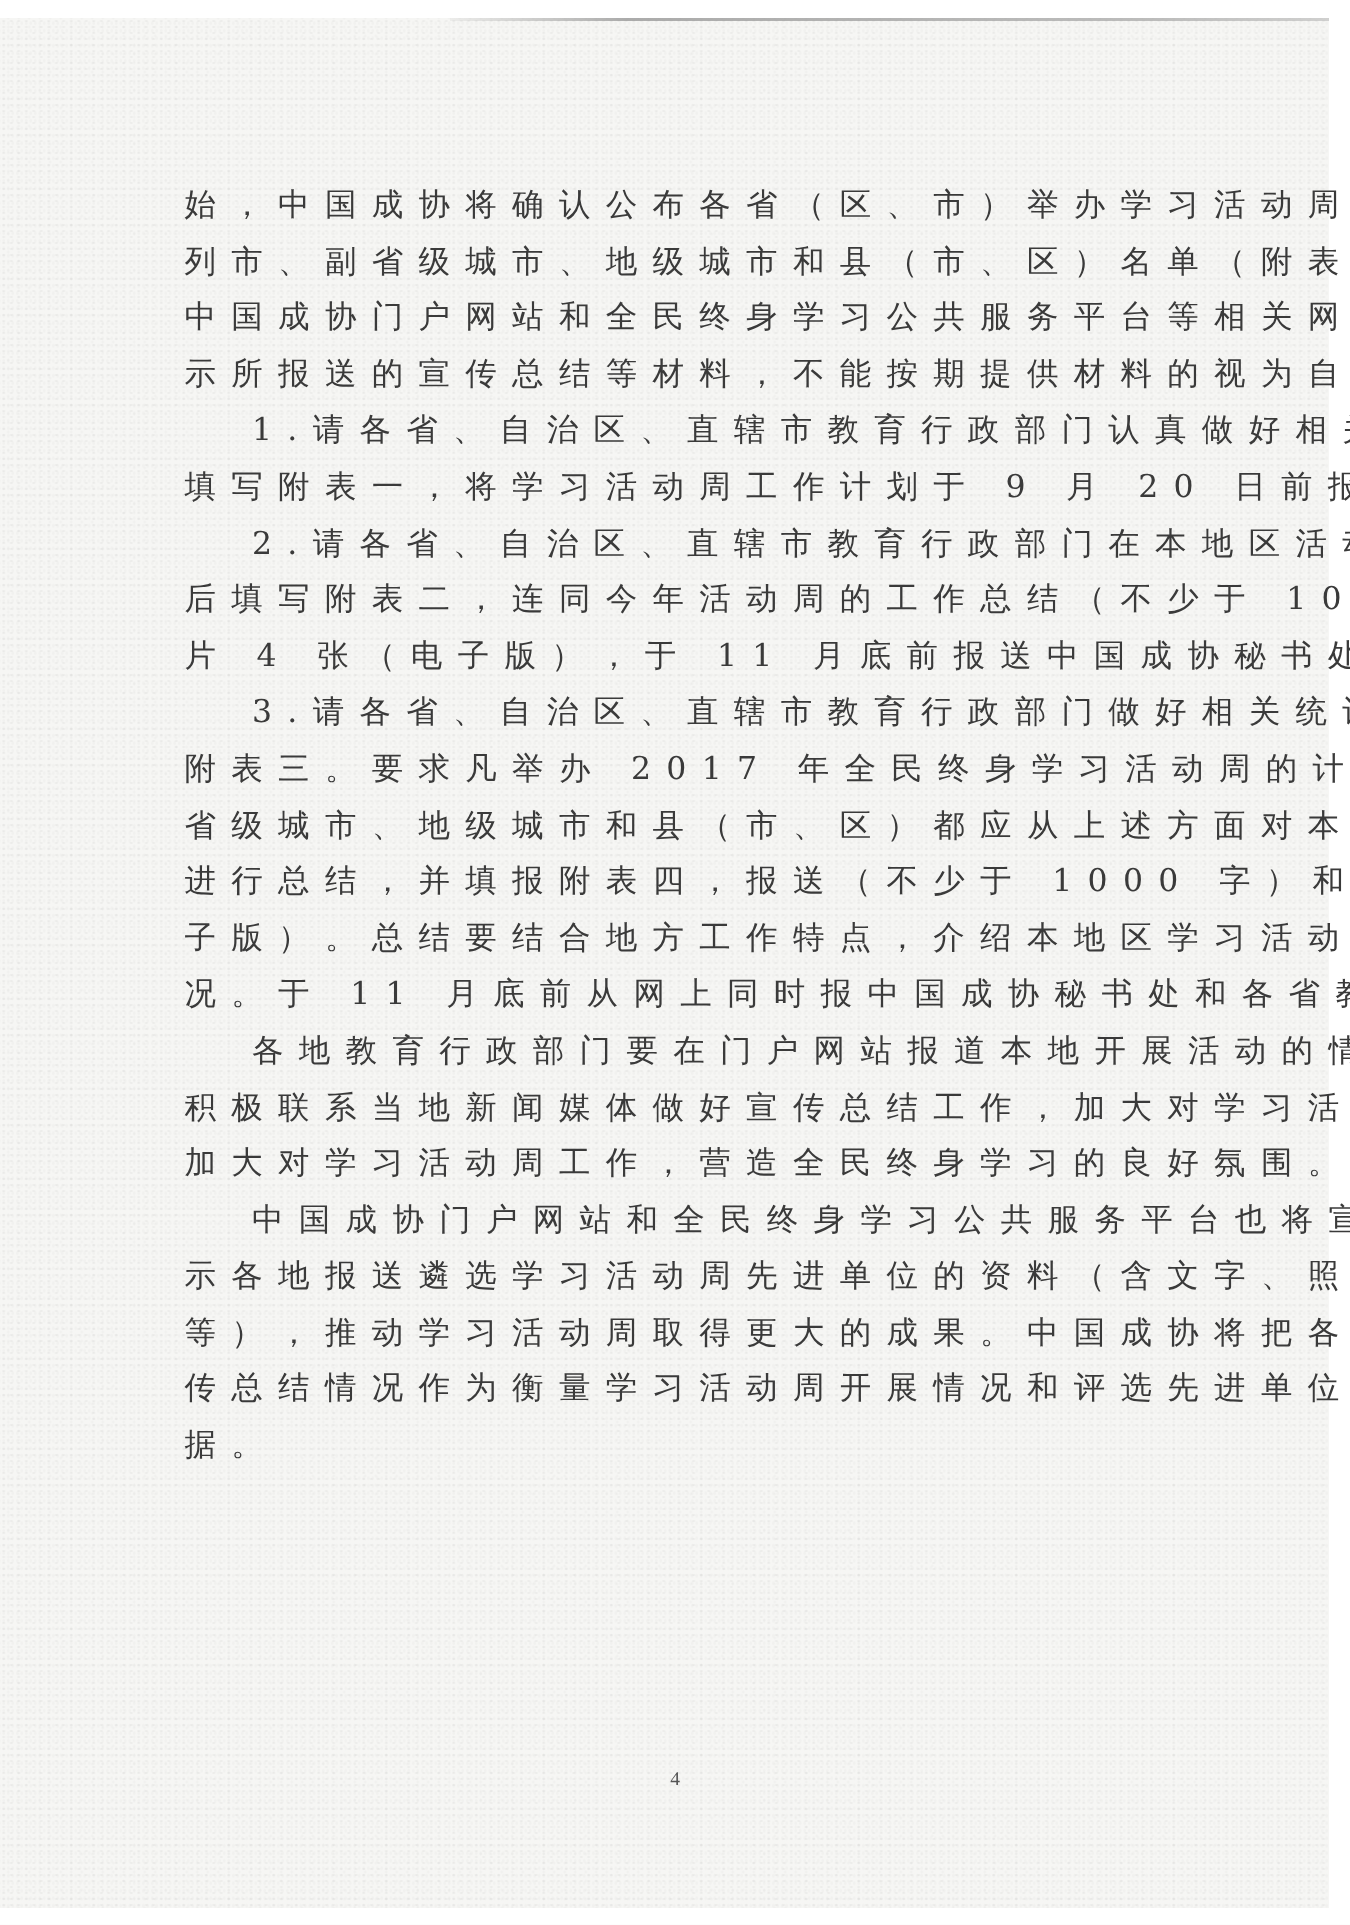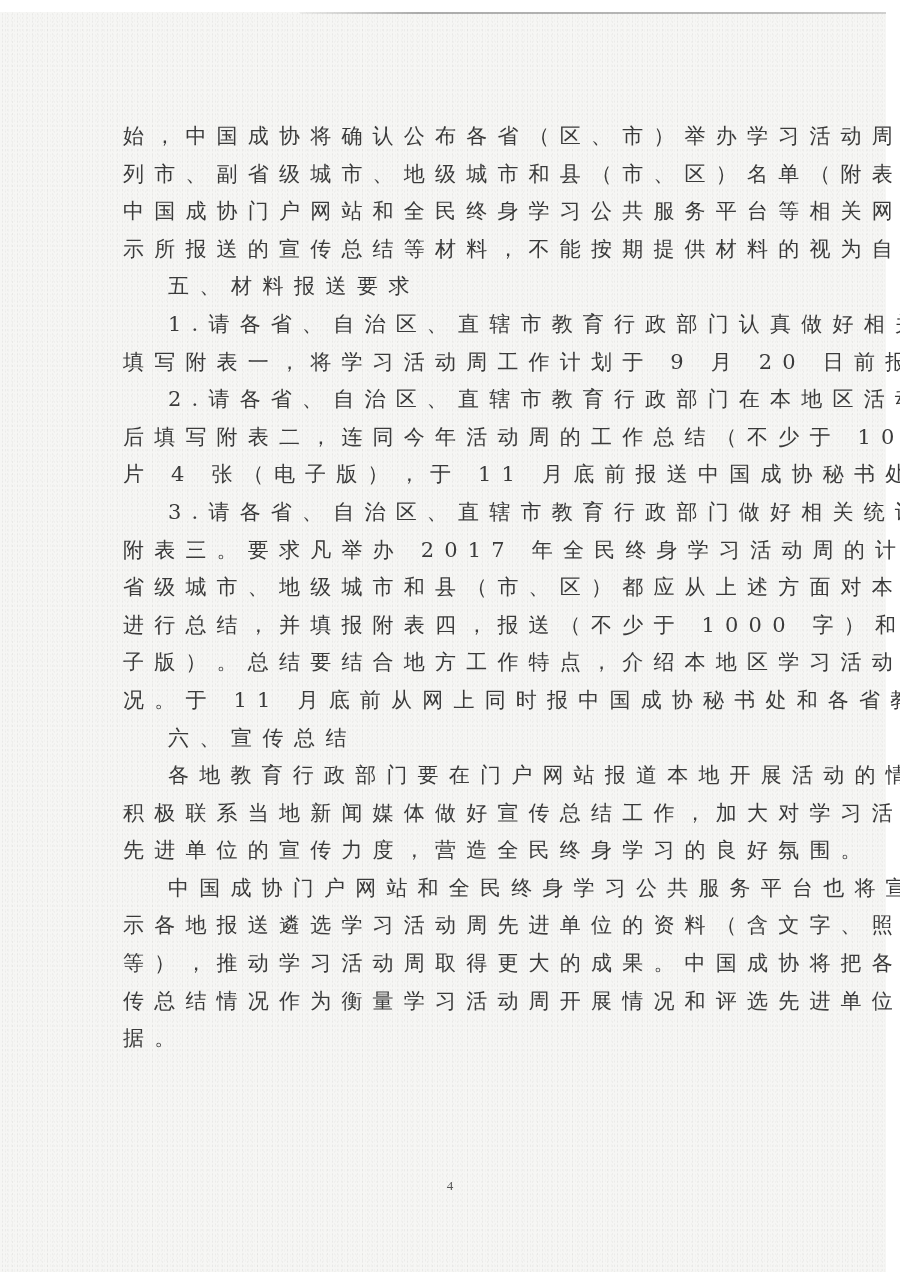--- a/index.html
+++ b/index.html
@@ -76,21 +76,20 @@
 
 <div class="content">
 
   <div>
     <div class="line">始，中国成协将确认公布各省（区、市）举办学习活动周的计划单</div>
     <div class="line">列市、副省级城市、地级城市和县（市、区）名单（附表三），并在</div>
     <div class="line">中国成协门户网站和全民终身学习公共服务平台等相关网站宣传展</div>
     <div class="line">示所报送的宣传总结等材料，不能按期提供材料的视为自动放弃。</div>
   </div>
 
-  <div class="line indent heading">五、材料报送要求</div>
 
   <div>
     <div class="line indent">1.请各省、自治区、直辖市教育行政部门认真做好相关统计并</div>
     <div class="line">填写附表一，将学习活动周工作计划于 9 月 20 日前报送中国成协秘</div>
   </div>
 
   <div>
     <div class="line indent">2.请各省、自治区、直辖市教育行政部门在本地区活动周结束</div>
     <div class="line">后填写附表二，连同今年活动周的工作总结（不少于 1000 字）和照</div>
     <div class="line">片 4 张（电子版），于 11 月底前报送中国成协秘书处。</div>
@@ -98,26 +97,25 @@
 
   <div>
     <div class="line indent">3.请各省、自治区、直辖市教育行政部门做好相关统计并填写</div>
     <div class="line">附表三。要求凡举办 2017 年全民终身学习活动周的计划单列市、副</div>
     <div class="line">省级城市、地级城市和县（市、区）都应从上述方面对本地区工作</div>
     <div class="line">进行总结，并填报附表四，报送（不少于 1000 字）和照片 4 张（电</div>
     <div class="line">子版）。总结要结合地方工作特点，介绍本地区学习活动周的基本情</div>
     <div class="line">况。于 11 月底前从网上同时报中国成协秘书处和各省教育厅职成处。</div>
   </div>
 
-  <div class="line indent heading">六、宣传总结</div>
 
   <div>
     <div class="line indent">各地教育行政部门要在门户网站报道本地开展活动的情况，并</div>
     <div class="line">积极联系当地新闻媒体做好宣传总结工作，加大对学习活动周工作</div>
-    <div class="line">先进单位的宣传力度，营造全民终身学习的良好氛围。</div>
+    <div class="line">加大对学习活动周工作，营造全民终身学习的良好氛围。</div>
   </div>
 
   <div>
     <div class="line indent">中国成协门户网站和全民终身学习公共服务平台也将宣传、展</div>
     <div class="line">示各地报送遴选学习活动周先进单位的资料（含文字、照片、视频</div>
     <div class="line">等），推动学习活动周取得更大的成果。中国成协将把各地报送的宣</div>
     <div class="line">传总结情况作为衡量学习活动周开展情况和评选先进单位的重要依</div>
     <div class="line">据。</div>
   </div>
 </div>

